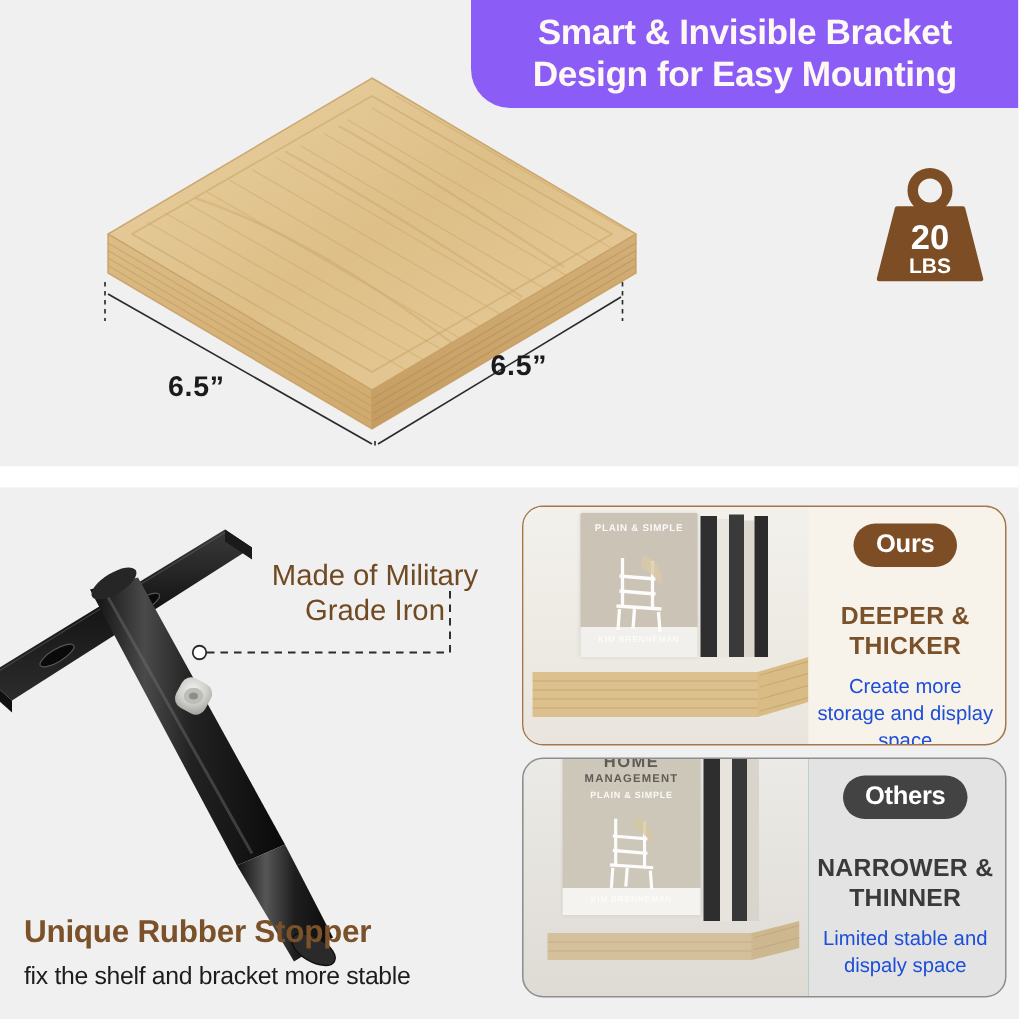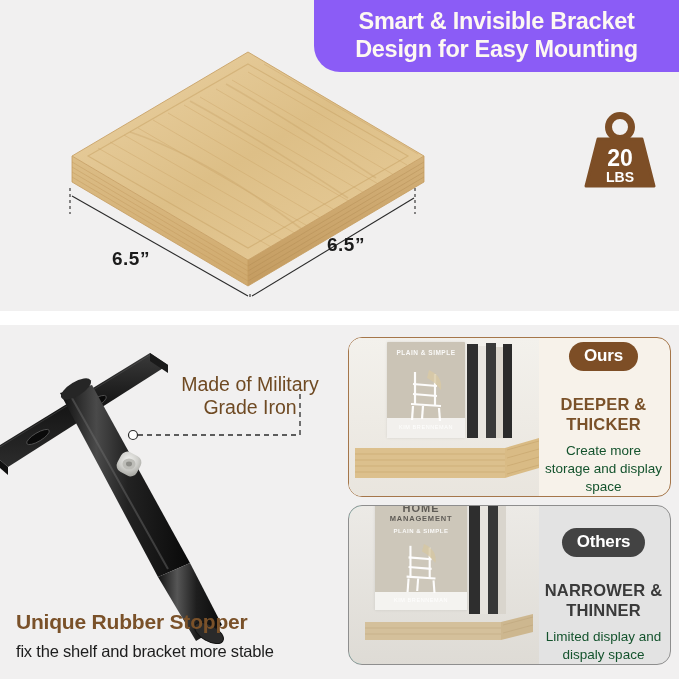--- a/index.html
+++ b/index.html
@@ -43,31 +43,31 @@
   .stopper-title{position:absolute;left:16px;top:285px;font-size:21px;font-weight:bold;color:#7a5129;letter-spacing:-0.2px;}
   .stopper-sub{position:absolute;left:16px;top:317px;font-size:16.5px;color:#1d1d1d;letter-spacing:-0.2px;}
 
   
   .cmp-card{position:absolute;border-radius:14px;overflow:hidden;box-sizing:border-box;}
   .cmp-ours{left:348px;top:12px;width:323px;height:160px;border:1.5px solid #a5764a;background:#f7f2ea;}
   .cmp-others{left:348px;top:180px;width:323px;height:160px;border:1.5px solid #8e8e8e;background:#e3e3e3;}
 
   .cmp-photo{position:absolute;left:0;top:0;width:190px;height:100%;overflow:hidden;}
   .cmp-info{position:absolute;right:0;top:0;width:133px;height:100%;display:flex;flex-direction:column;
-    align-items:center;justify-content:flex-end;padding-top:11px;box-sizing:border-box;}
+    align-items:center;justify-content:flex-start;padding-top:11px;box-sizing:border-box;}
 
   .pill{border-radius:999px;padding:4px 15px 5px;font-size:17px;font-weight:bold;color:#ffffff;letter-spacing:-0.2px;}
   .pill-ours{background:#7d4e26;}
   .pill-others{background:#434343;}
 
   .cmp-head{margin-top:23px;font-size:16.5px;font-weight:bold;line-height:1.22;text-align:center;letter-spacing:0.2px;}
   .cmp-head-ours{color:#7a5129;}
   .cmp-head-others{color:#3a3a3a;}
 
-  .cmp-desc{margin-top:8px;font-size:13.5px;line-height:1.33;text-align:center;color:#14532d;padding:0 6px;}
+  .cmp-desc{margin-top:8px;font-size:13.5px;line-height:1.33;text-align:center;color:#1d4ed8;padding:0 6px;}
 
   
   .scene{position:absolute;left:0;top:0;width:190px;height:160px;background:#efece7;}
   .scene-wall{position:absolute;left:0;top:0;width:100%;height:100%;
     background:linear-gradient(180deg,#f3f1ec 0%,#e9e5de 100%);}
   .book-big{position:absolute;background:#cfc8bb;box-shadow:0 0 3px rgba(0,0,0,.10);}
   .book-label{position:absolute;left:0;width:100%;text-align:center;color:#ffffff;font-size:5.5px;
     letter-spacing:.6px;opacity:.92;}
   .book-title{position:absolute;left:0;width:100%;text-align:center;font-size:6.5px;letter-spacing:.5px;
     color:#ffffff;opacity:.9;line-height:1.15;font-weight:bold;}
@@ -394,18 +394,18 @@
                 <path d="M138 11 L168 3"></path>
                   <path d="M138 19 L168 11"></path>
               </g>
             </svg>
           </div>
         </div>
       </div>
       <div class="cmp-info">
         <div class="pill pill-others">Others</div>
         <div class="cmp-head cmp-head-others">NARROWER &amp; THINNER</div>
-        <div class="cmp-desc">Limited display and dispaly space</div>
+        <div class="cmp-desc">Limited stable and dispaly space</div>
       </div>
     </div>
 
   </div>
 </div>
 
 </body></html>

